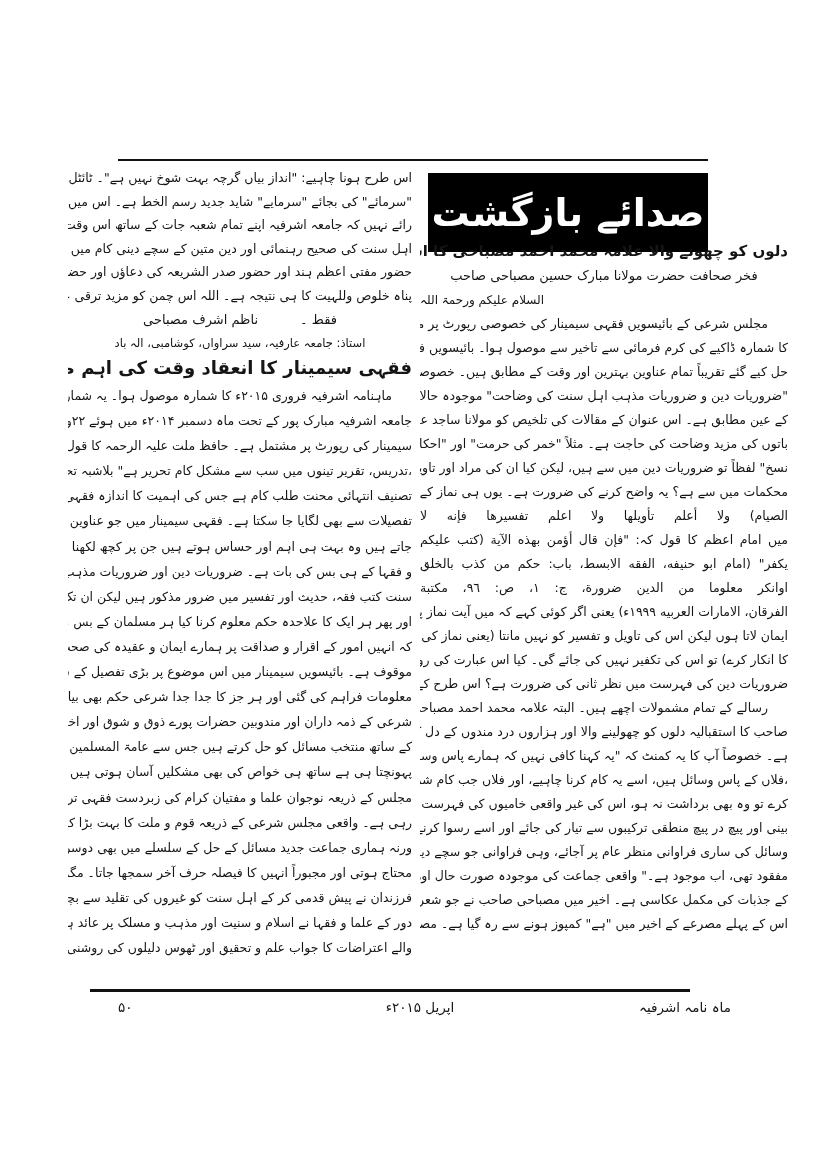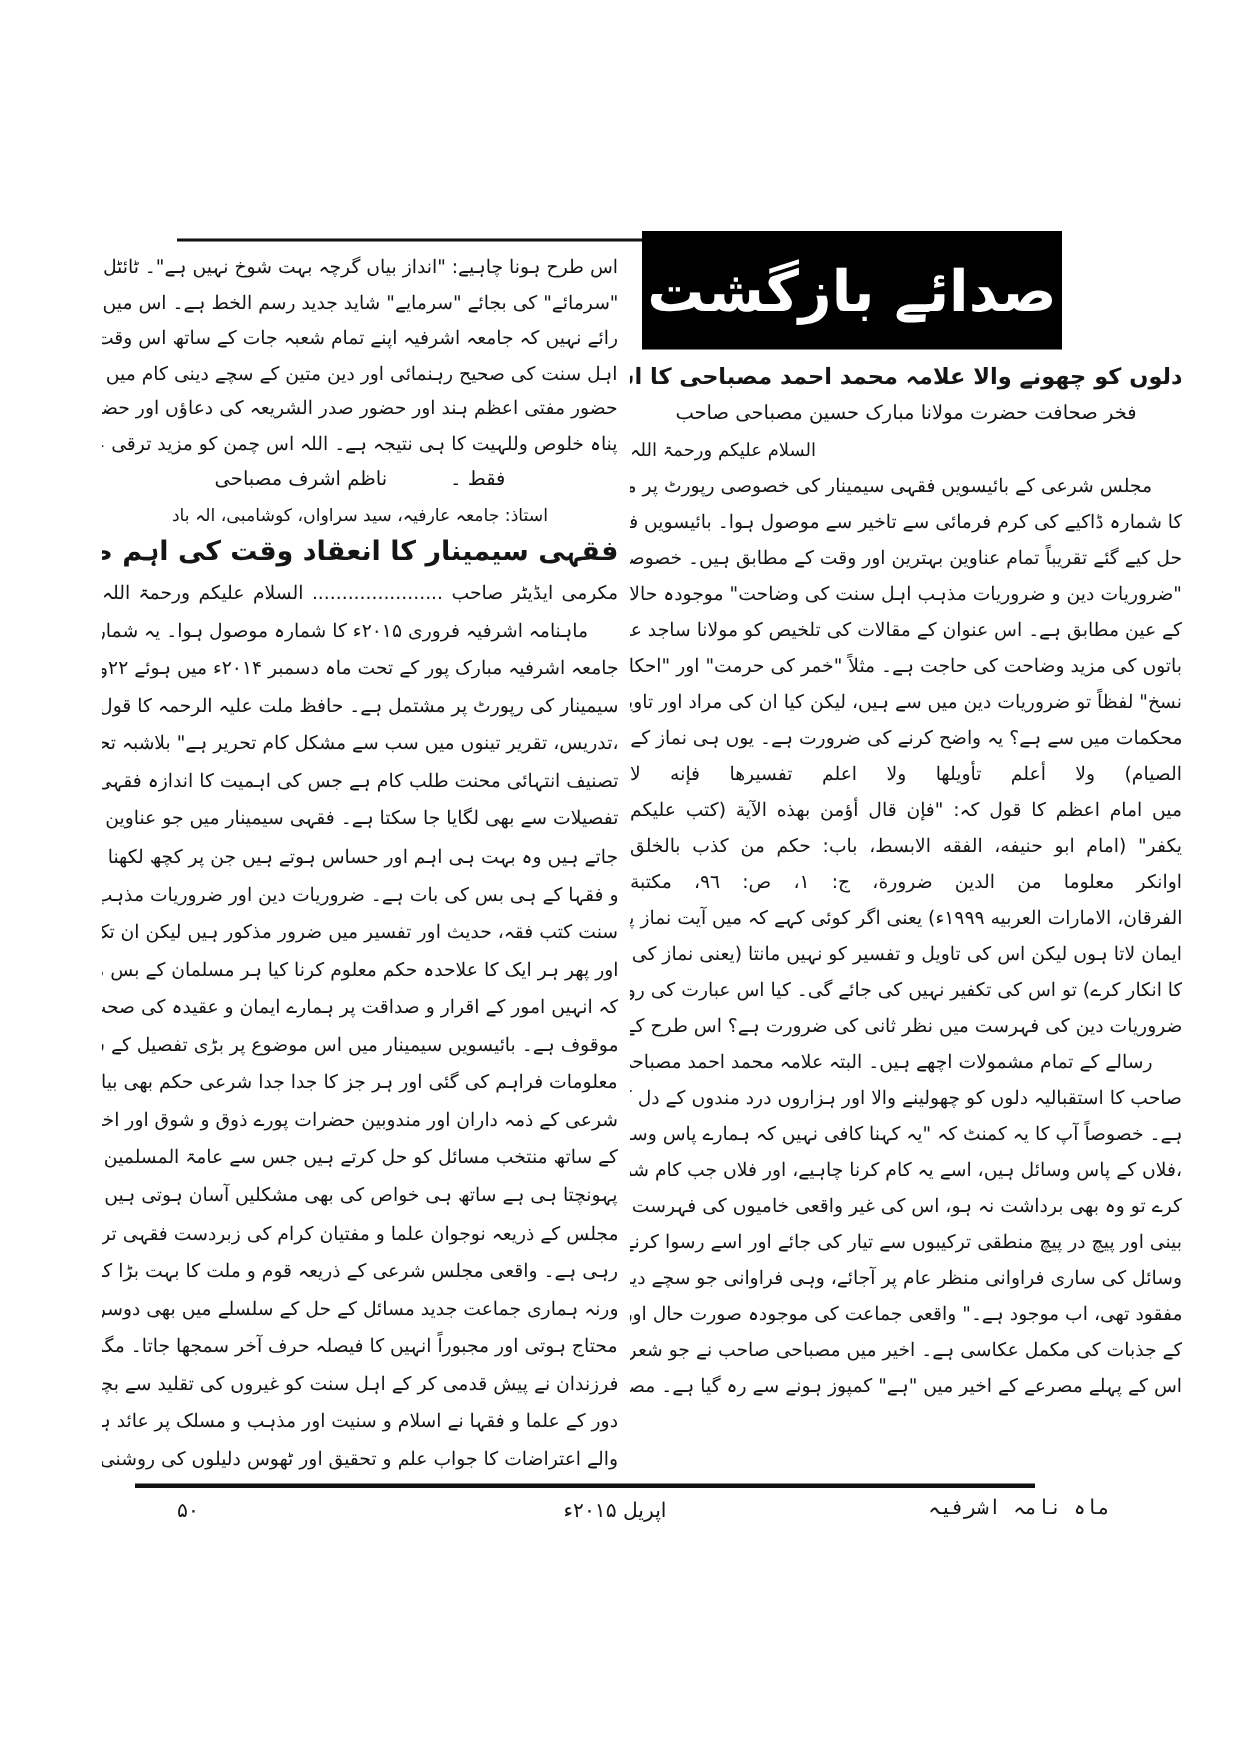--- a/index.html
+++ b/index.html
@@ -5,21 +5,21 @@
   * { margin:0; padding:0; box-sizing:border-box; }
   html,body { background:#ffffff; }
   body { width:826px; height:1169px; position:relative; overflow:hidden;
          font-family:"DejaVu Sans", sans-serif; color:#151515; }
   .page { position:absolute; inset:0; background:#fff; }
 
   .rule { position:absolute; background:#111; }
   .top-rule { left:118px; top:159px; width:590px; height:2px; }
   .footer-rule { left:90px; top:989px; width:600px; height:3px; }
 
-  .banner { position:absolute; left:428px; top:154px; width:280px; height:79px;
+  .banner { position:absolute; left:428px; top:173px; width:280px; height:79px;
             background:#000; color:#fff; display:flex; align-items:center; justify-content:center;
             direction:rtl; }
   .banner-text { font-size:38px; font-weight:bold; letter-spacing:1px; white-space:nowrap; }
 
   .col { position:absolute; direction:rtl; }
   .col-right { left:420px; top:238px; width:368px; }
   .col-left  { left:68px;  top:166px; width:344px; }
 
   .article-title { font-weight:bold; font-size:15px; text-align:center; height:26px;
                    line-height:26px; white-space:nowrap; overflow:hidden; }
@@ -40,22 +40,22 @@
   .teacher-line { font-size:11.5px; height:20px; line-height:20px; text-align:center;
                   white-space:nowrap; overflow:hidden; }
   .letter-heading { font-weight:bold; font-size:18px; height:30px; line-height:30px;
                     text-align:center; white-space:nowrap; overflow:hidden; }
   .greeting-line { font-size:12.5px; height:24px; line-height:24px; text-align:justify;
                    text-align-last:justify; white-space:nowrap; overflow:hidden; }
 
   .footer-item { position:absolute; top:996px; font-size:13.5px; direction:rtl;
                  height:22px; line-height:22px; white-space:nowrap;margin-left:30px; }
   .footer-page    { left:88px;  width:60px;  text-align:left; }
-  .footer-issue   { left:320px; width:120px; text-align:center; }
-  .footer-journal { left:600px; width:110px; text-align:center;font-family:Liberation Mono, monospace; }
+  .footer-issue   { left:330px; width:120px; text-align:center; }
+  .footer-journal { left:600px; width:110px; text-align:center; }
 </style>
 </head>
 <body>
 
 <div class="page">
 
   <div class="rule top-rule"></div>
 
   <div class="banner">
     <span class="banner-text">صدائے بازگشت</span>
@@ -105,21 +105,20 @@
         <div class="line">اہل سنت کی صحیح رہنمائی اور دین متین کے سچے دینی کام میں مصروف ہے۔ یہ</div>
         <div class="line">حضور مفتی اعظم ہند اور حضور صدر الشریعہ کی دعاؤں اور حضور حافظ ملت کی بے</div>
         <div class="line">پناہ خلوص وللہیت کا ہی نتیجہ ہے۔ اللہ اس چمن کو مزید ترقی عطا فرمائے۔ آمین</div>
       </div>
     <div class="signoff">
       <span>فقط ۔</span>
       <span>ناظم اشرف مصباحی</span>
     </div>
     <div class="teacher-line">استاذ: جامعہ عارفیہ، سید سراواں، کوشامبی، الہ باد</div>
     <div class="letter-heading">فقہی سیمینار کا انعقاد وقت کی اہم ضرورت</div>
-    <div class="greeting-line">مکرمی ایڈیٹر صاحب ...................... السلام علیکم ورحمۃ اللہ</div>
     <div class="para para-body indent-first">
         <div class="line">ماہنامہ اشرفیہ فروری ۲۰۱۵ء کا شمارہ موصول ہوا۔ یہ شمارہ مجلس شرعی</div>
         <div class="line">جامعہ اشرفیہ مبارک پور کے تحت ماہ دسمبر ۲۰۱۴ء میں ہوئے ۲۲واں فقہی</div>
         <div class="line">سیمینار کی رپورٹ پر مشتمل ہے۔ حافظ ملت علیہ الرحمہ کا قول ہے "تصنیف</div>
         <div class="line">،تدریس، تقریر تینوں میں سب سے مشکل کام تحریر ہے" بلاشبہ تحریر و</div>
         <div class="line">تصنیف انتہائی محنت طلب کام ہے جس کی اہمیت کا اندازہ فقہی سیمینار کی</div>
         <div class="line">تفصیلات سے بھی لگایا جا سکتا ہے۔ فقہی سیمینار میں جو عناوین منتخب کیے</div>
         <div class="line">جاتے ہیں وہ بہت ہی اہم اور حساس ہوتے ہیں جن پر کچھ لکھنا یا بولنا ماہر علما</div>
         <div class="line">و فقہا کے ہی بس کی بات ہے۔ ضروریات دین اور ضروریات مذہب اہل</div>
         <div class="line">سنت کتب فقہ، حدیث اور تفسیر میں ضرور مذکور ہیں لیکن ان تک رسائی</div>

